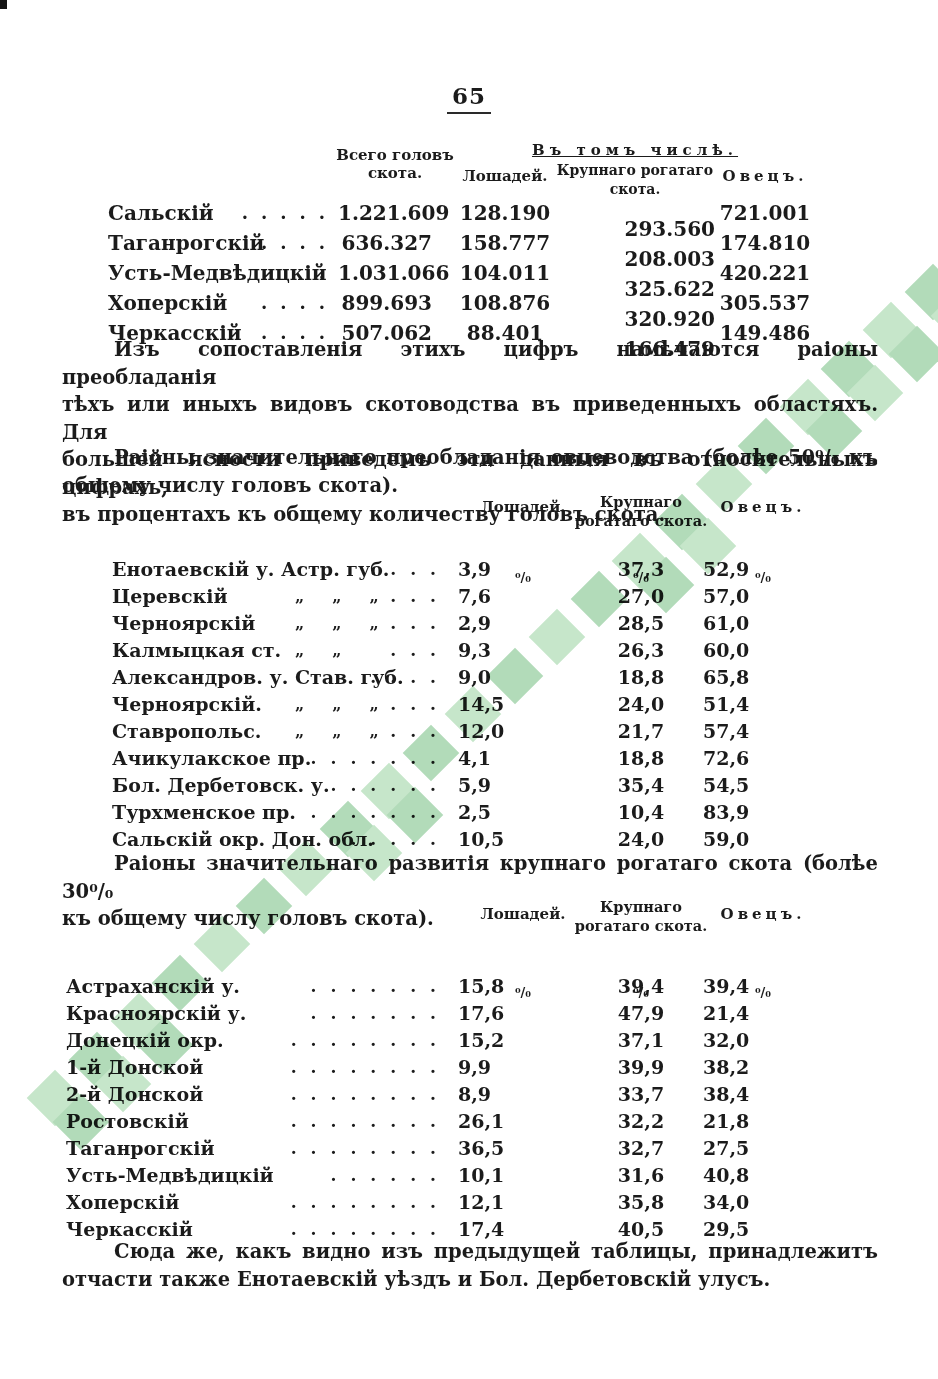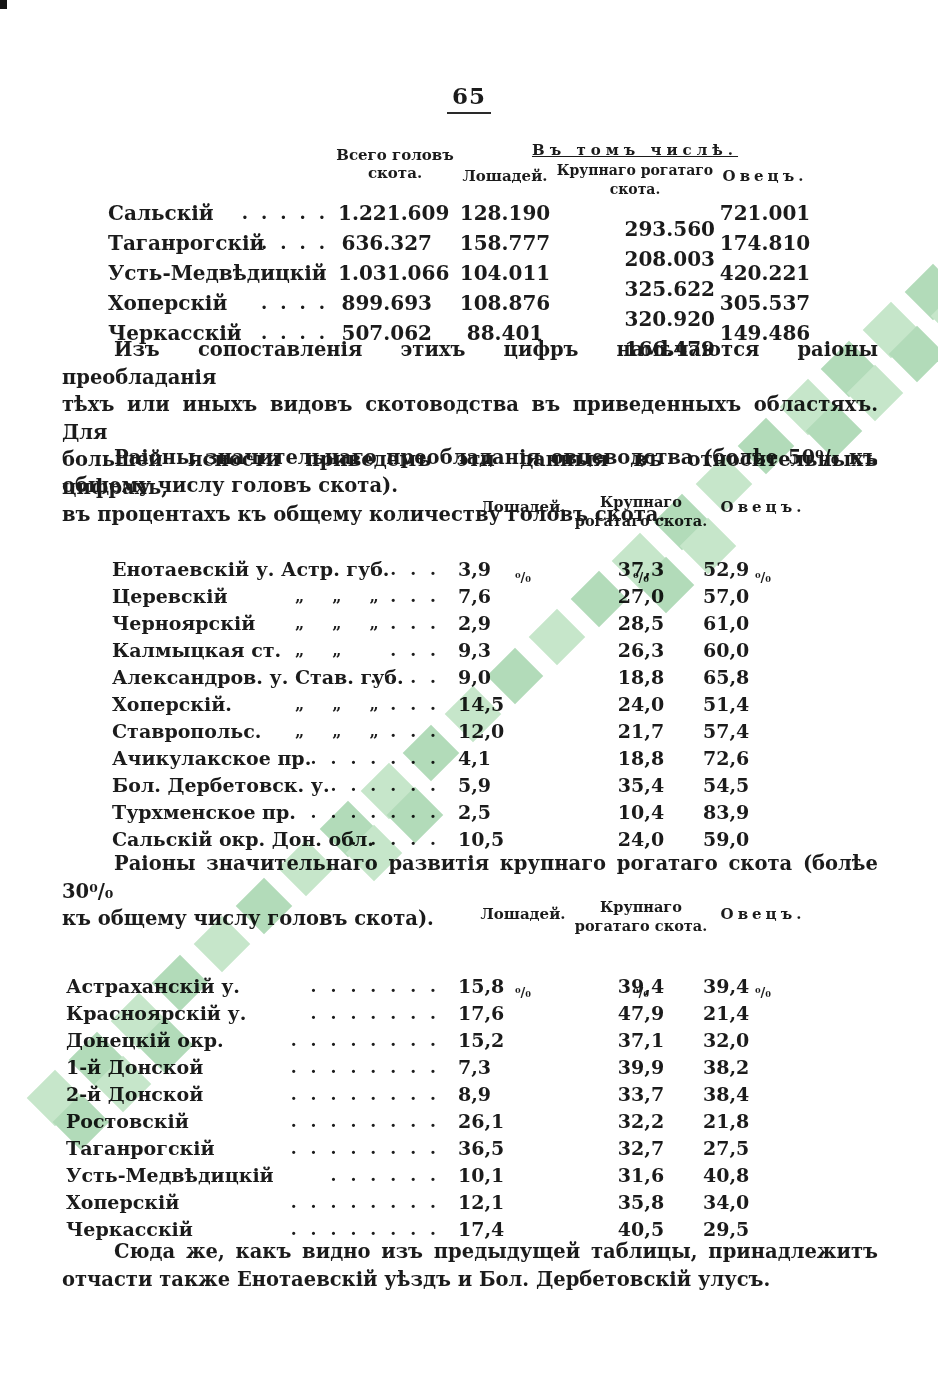--- a/index.html
+++ b/index.html
@@ -187,21 +187,21 @@
         <div class="prow">
           <span class="plabel">Александров. у. Став. губ.</span>
           <span class="dittos"></span>
           <span class="pdots">....</span>
           <span class="pc-h">9,0</span>
           <span class="pc-c">18,8</span>
           <span class="pc-s">65,8</span>
         </div>
 
         <div class="prow">
-          <span class="plabel">Хоперскій.</span>
+          <span class="plabel">Черноярскій.</span>
           <span class="dittos">„„„</span>
           <span class="pdots">...</span>
           <span class="pc-h">14,5</span>
           <span class="pc-c">24,0</span>
           <span class="pc-s">51,4</span>
         </div>
 
         <div class="prow">
           <span class="plabel">Ставропольс.</span>
           <span class="dittos">„„„</span>
@@ -285,21 +285,21 @@
           <span class="plabel">Донецкій окр.</span>
           <span class="pdots">........</span>
           <span class="pc-h">15,2</span>
           <span class="pc-c">37,1</span>
           <span class="pc-s">32,0</span>
         </div>
 
         <div class="prow">
           <span class="plabel">1-й Донской</span>
           <span class="pdots">........</span>
-          <span class="pc-h">7,3</span>
+          <span class="pc-h">9,9</span>
           <span class="pc-c">39,9</span>
           <span class="pc-s">38,2</span>
         </div>
 
         <div class="prow">
           <span class="plabel">2-й Донской</span>
           <span class="pdots">........</span>
           <span class="pc-h">8,9</span>
           <span class="pc-c">33,7</span>
           <span class="pc-s">38,4</span>

